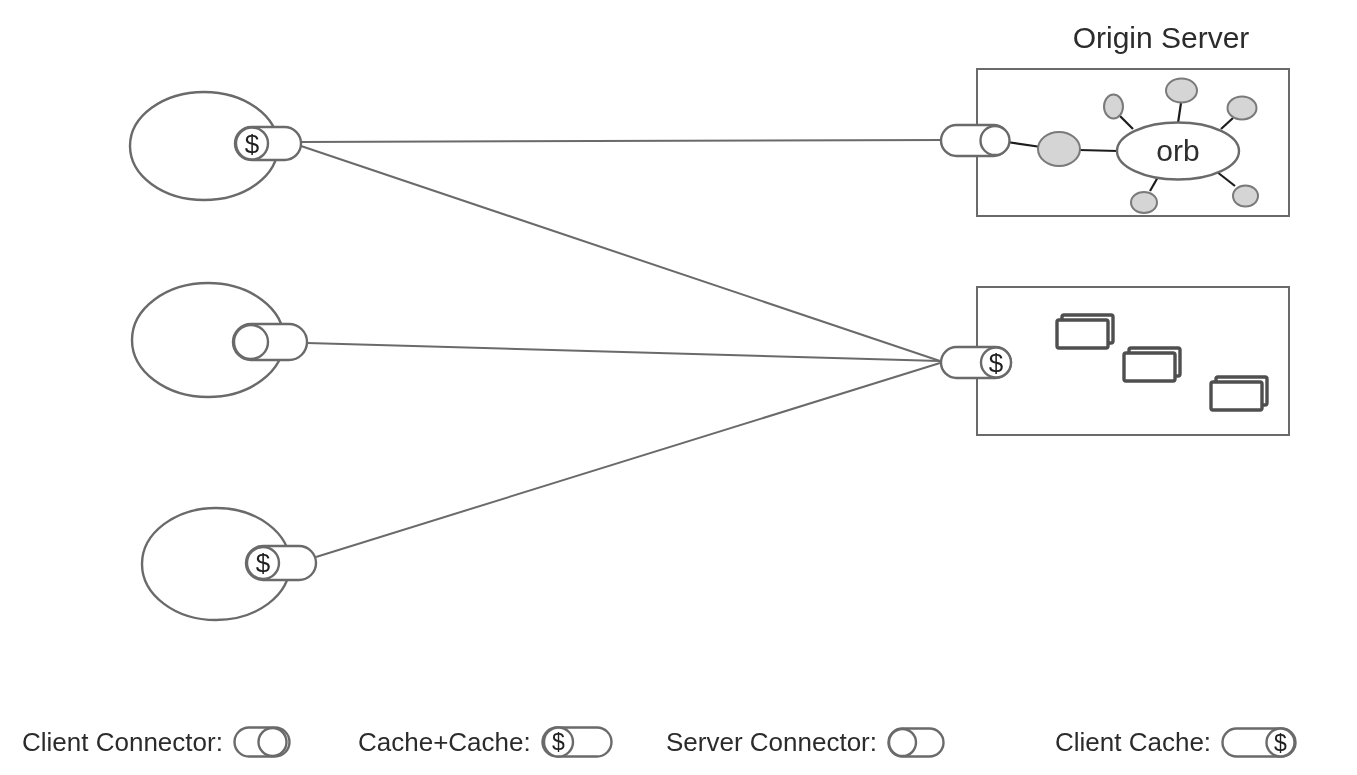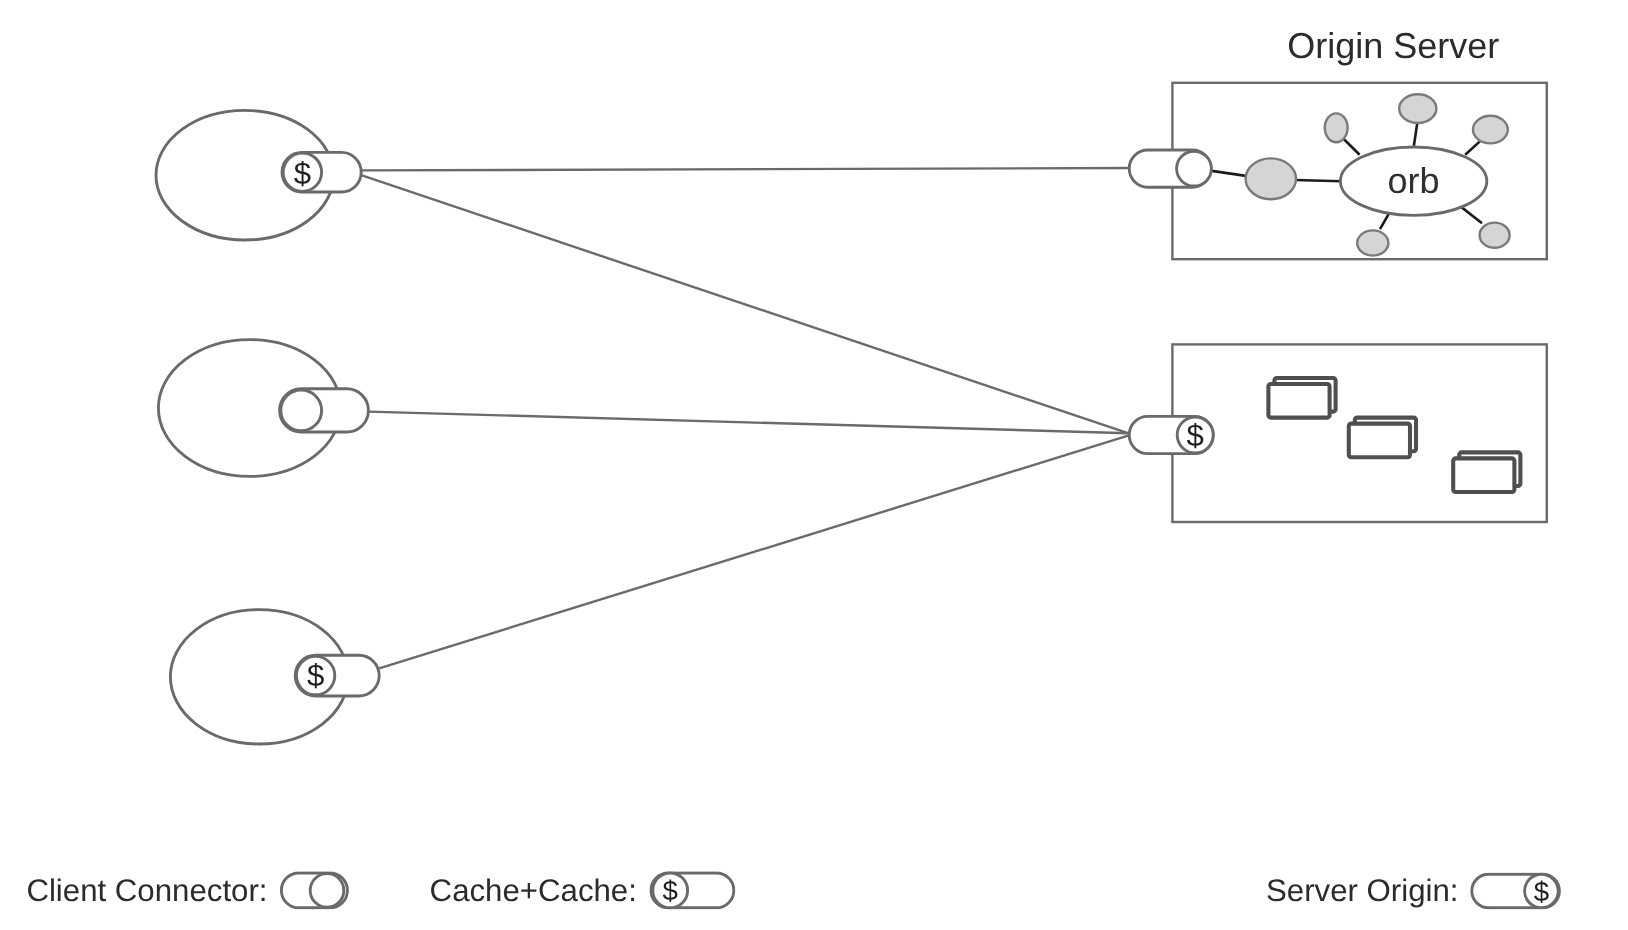--- a/index.html
+++ b/index.html
@@ -145,23 +145,30 @@
 
   <div class="legend-item" style="left:358px">
     <span class="legend-label">Cache+Cache:</span>
     <svg width="72" height="32" viewBox="0 0 72 32">
       <rect class="shape" x="1.5" y="1.5" width="69" height="29" rx="14.5" ry="14.5"></rect>
       <circle class="shape" cx="17.5" cy="16" r="14.5"></circle>
       <text class="dollar" x="17.5" y="24" text-anchor="middle">$</text>
     </svg>
   </div>
 
+  <div class="legend-item" style="left:666px">
+    <span class="legend-label">Server Connector:</span>
+    <svg width="58" height="31" viewBox="0 0 58 31">
+      <rect class="shape" x="1.5" y="1.5" width="55" height="28" rx="14" ry="14"></rect>
+      <circle class="shape" cx="15.5" cy="15.5" r="13.5"></circle>
+    </svg>
+  </div>
 
   <div class="legend-item" style="left:1055px">
-    <span class="legend-label">Server Origin:</span>
+    <span class="legend-label">Client Cache:</span>
     <svg width="76" height="31" viewBox="0 0 76 31">
       <rect class="shape" x="1.5" y="1.5" width="73" height="28" rx="14" ry="14"></rect>
       <circle class="shape" cx="59.5" cy="15.5" r="14"></circle>
       <text class="dollar" x="59.5" y="23.5" text-anchor="middle">$</text>
     </svg>
   </div>
 
 </div>
 
 

